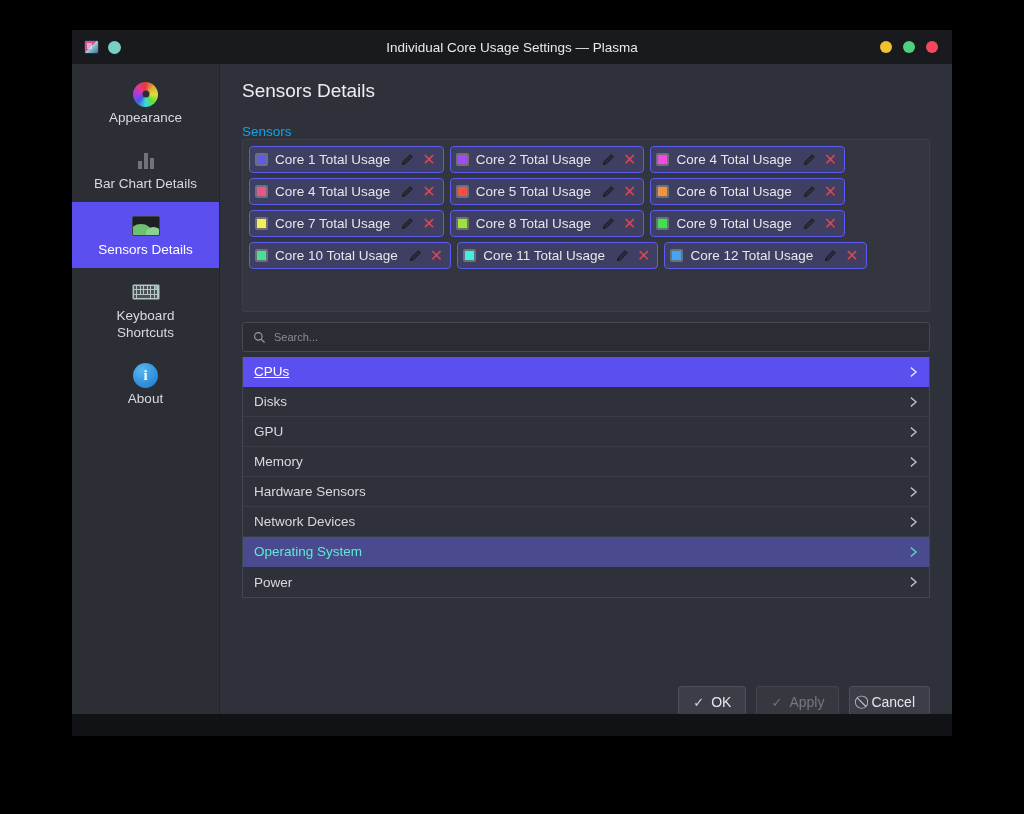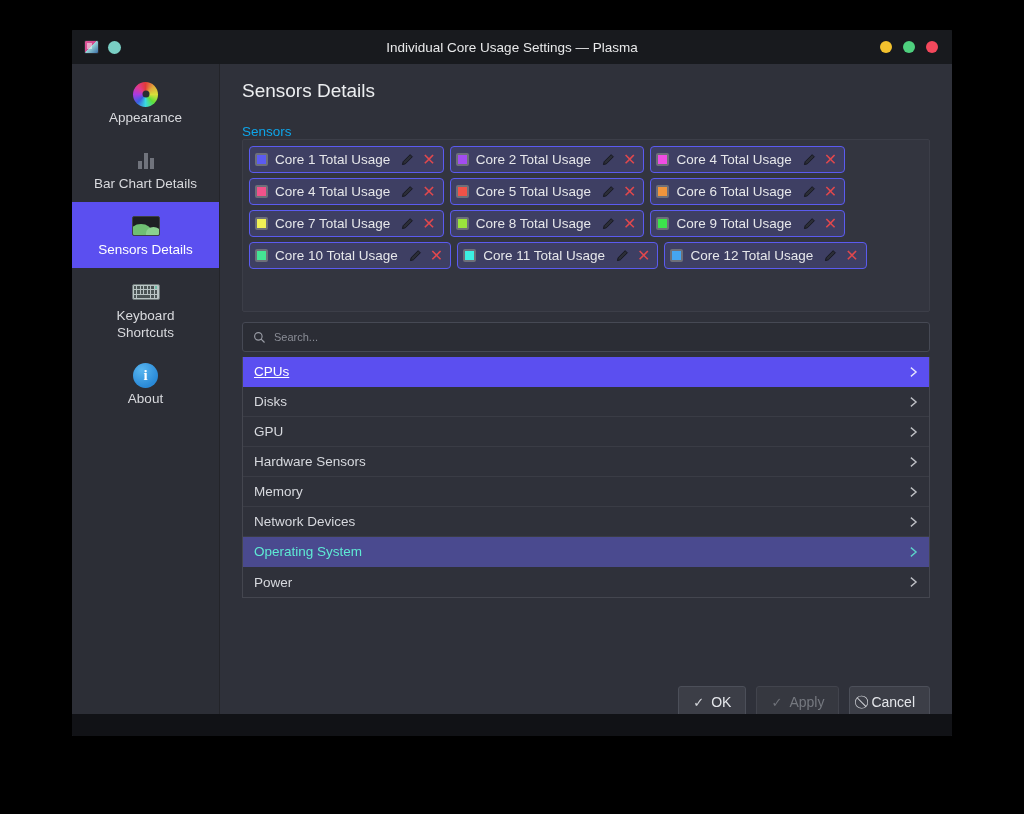--- a/index.html
+++ b/index.html
@@ -405,27 +405,27 @@
                 <polyline points="2,3 8,8 2,13" fill="none" stroke="currentColor" stroke-width="1.5"></polyline>
               </svg>
             </div>
             <div class="cat-row">
               <span class="cat-name">GPU</span>
               <svg class="chev" viewBox="0 0 10 16">
                 <polyline points="2,3 8,8 2,13" fill="none" stroke="currentColor" stroke-width="1.5"></polyline>
               </svg>
             </div>
             <div class="cat-row">
+              <span class="cat-name">Memory</span>
+              <svg class="chev" viewBox="0 0 10 16">
+                <polyline points="2,3 8,8 2,13" fill="none" stroke="currentColor" stroke-width="1.5"></polyline>
+              </svg>
+            </div>
+            <div class="cat-row">
               <span class="cat-name">Hardware Sensors</span>
-              <svg class="chev" viewBox="0 0 10 16">
-                <polyline points="2,3 8,8 2,13" fill="none" stroke="currentColor" stroke-width="1.5"></polyline>
-              </svg>
-            </div>
-            <div class="cat-row">
-              <span class="cat-name">Memory</span>
               <svg class="chev" viewBox="0 0 10 16">
                 <polyline points="2,3 8,8 2,13" fill="none" stroke="currentColor" stroke-width="1.5"></polyline>
               </svg>
             </div>
             <div class="cat-row">
               <span class="cat-name">Network Devices</span>
               <svg class="chev" viewBox="0 0 10 16">
                 <polyline points="2,3 8,8 2,13" fill="none" stroke="currentColor" stroke-width="1.5"></polyline>
               </svg>
             </div>

